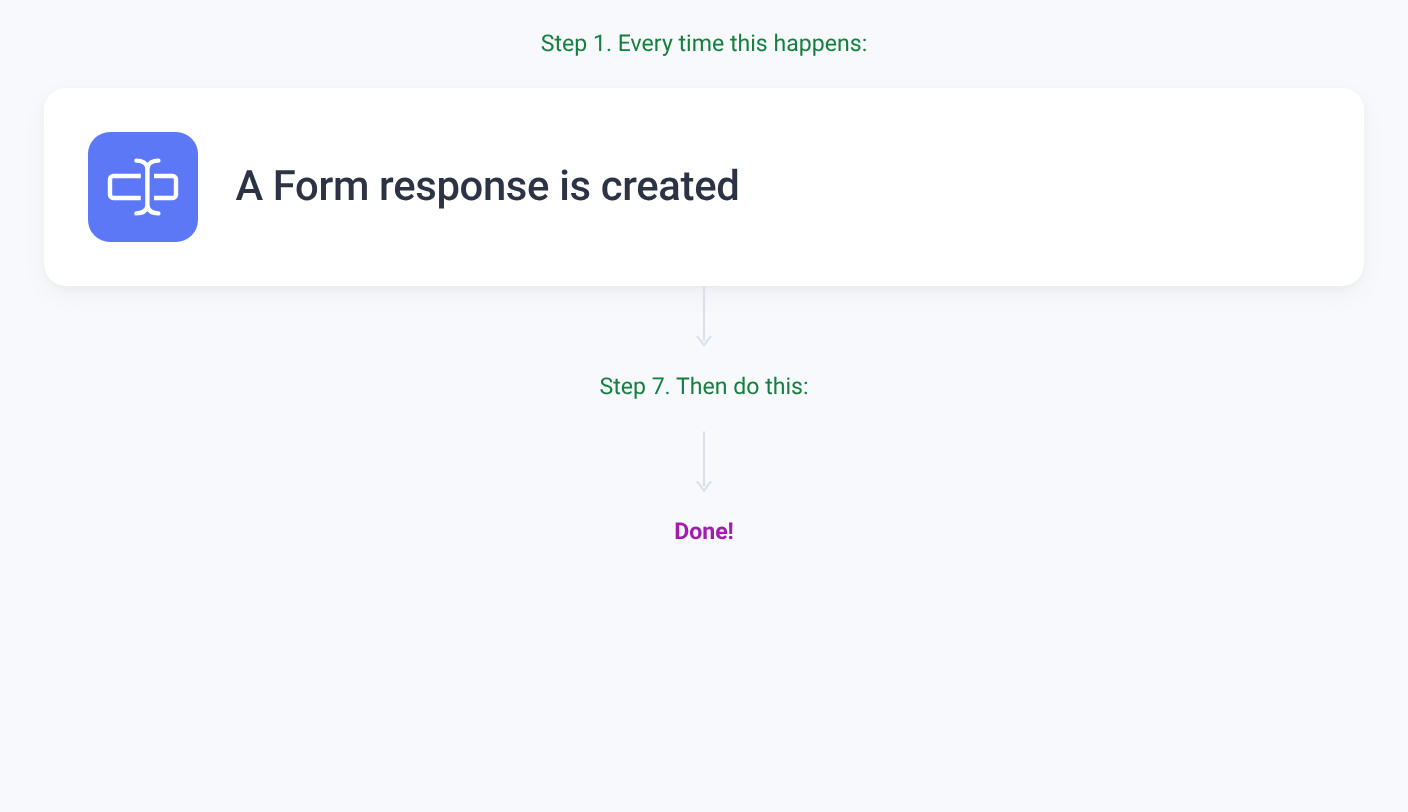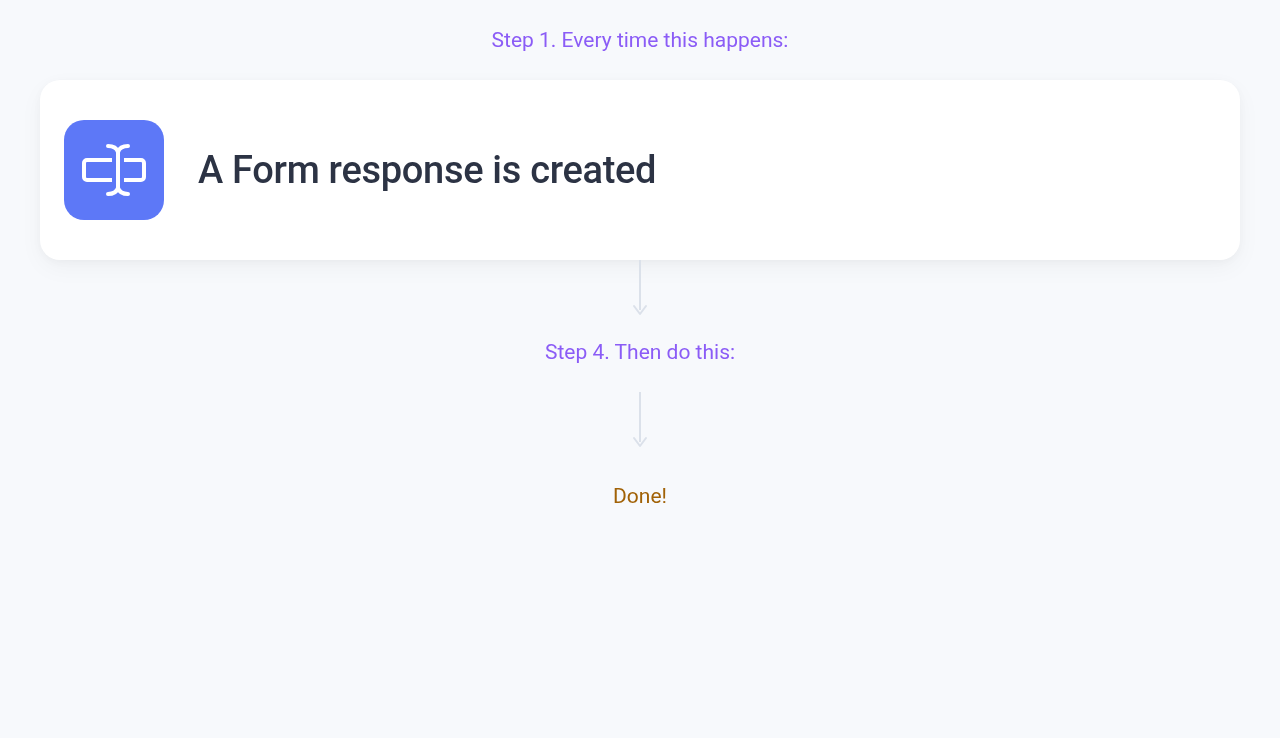--- a/index.html
+++ b/index.html
@@ -18,32 +18,32 @@
 
     .container {
       display: flex;
       flex-direction: column;
       align-items: center;
       padding-top: 28px;
       width: 100%;
     }
 
     .step-label {
-      color: #8b5cf6;
+      color: #15803d;
       font-size: 21px;
       font-weight: 400;
       text-align: center;
       margin-bottom: 28px;
     }
 
     .step-card {
       background-color: #ffffff;
       border-radius: 20px;
       width: 1200px;
-      padding: 40px 24px;
+      padding: 40px 40px;
       display: flex;
       align-items: center;
       box-shadow: 0 2px 8px rgba(0, 0, 0, 0.03), 0 8px 24px rgba(0, 0, 0, 0.04);
     }
 
     .icon-box {
       width: 100px;
       height: 100px;
       background-color: #5d78f7;
       border-radius: 20px;
@@ -63,25 +63,25 @@
 
     .connector {
       height: 60px;
       display: flex;
       align-items: center;
       justify-content: center;
       margin-bottom: 12px;
     }
 
     .done-label {
-      color: #a16207;
+      color: #a21caf;
       font-size: 21px;
-      font-weight: 400;
+      font-weight: 700;
       text-align: center;
-      margin-top: 20px;
+      margin-top: 8px;
     }
 
     .step2-label {
       margin-top: 8px;
     }
   </style>
 </head>
 <body>
 
 <div class="container">
@@ -104,21 +104,21 @@
     <div class="step-title">A Form response is created</div>
   </div>
 
   <div class="connector">
     <svg width="20" height="60" viewBox="0 0 20 60">
       <line x1="10" y1="0" x2="10" y2="50" stroke="#dbe1ea" stroke-width="2"></line>
       <polyline points="4,46 10,54 16,46" fill="none" stroke="#dbe1ea" stroke-width="2" stroke-linecap="round" stroke-linejoin="round"></polyline>
     </svg>
   </div>
 
-  <div class="step-label step2-label">Step 4. Then do this:</div>
+  <div class="step-label step2-label">Step 7. Then do this:</div>
 
 
   <div class="connector">
     <svg width="20" height="60" viewBox="0 0 20 60">
       <line x1="10" y1="0" x2="10" y2="50" stroke="#dbe1ea" stroke-width="2"></line>
       <polyline points="4,46 10,54 16,46" fill="none" stroke="#dbe1ea" stroke-width="2" stroke-linecap="round" stroke-linejoin="round"></polyline>
     </svg>
   </div>
 
   <div class="done-label">Done!</div>

